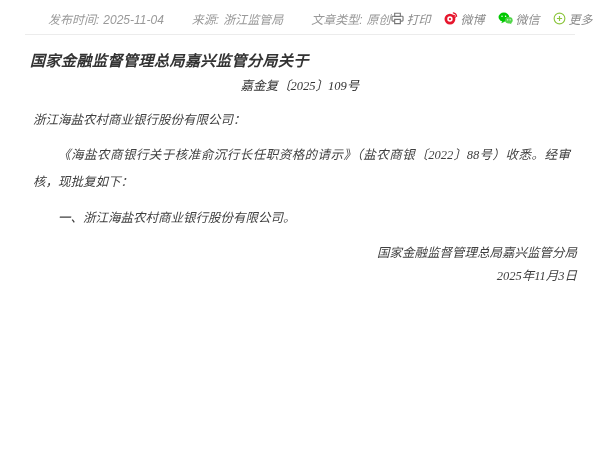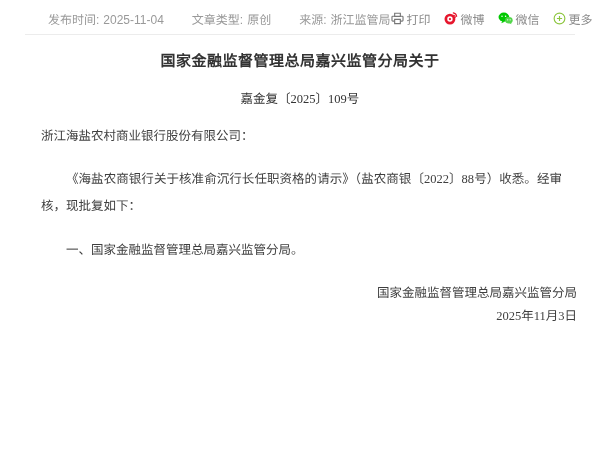--- a/index.html
+++ b/index.html
@@ -2,74 +2,74 @@
 <html lang="zh-CN"><head>
 <meta charset="utf-8">
 <style>
   html,body{margin:0;padding:0;background:#fff;}
   .page{
     position:relative;
     width:600px;height:392px;
     background:#fff;
     overflow:hidden;
     font-family:"Liberation Serif","DejaVu Serif",serif;
+    font-style:italic;
   }
   
   .meta-bar{
     display:flex;justify-content:space-between;align-items:center;
     height:32px;padding:2px 25px 0 48px;
     font-family:"Liberation Sans","DejaVu Sans",sans-serif;
     font-size:12px;color:#999;
   }
   .meta-left{display:flex;gap:28px;white-space:nowrap;}
   .meta-item .val{margin-left:4px;}
   .meta-right{display:flex;gap:13px;align-items:center;}
   .share-item{
     display:inline-flex;align-items:center;gap:3px;
     color:#8c8c8c;cursor:pointer;white-space:nowrap;
   }
   .share-item svg{display:block;}
   .divider{border-top:1px solid #ececec;margin:0 25px;height:0;}
   
   .title{
     margin:12px 30px 0;
-    text-align:center;
+    text-align:left;
     font-size:15px;font-weight:bold;color:#333;
     line-height:28px;letter-spacing:.5px;
   }
   .doc-number{
-    margin-top:13px;
     text-align:center;
     font-size:12.5px;color:#333;
   }
   .body{
     margin:13px 22px 0 25px;
     font-size:12.5px;line-height:27.2px;color:#3f3f3f;
     text-align:justify;
   }
-  .body p{margin:16px;}
+  .body p{margin:8px;}
   .para{text-indent:2em;}
   .signature{
     margin-top:8px;padding-right:23px;
     text-align:right;
     font-size:12.5px;color:#3f3f3f;
   }
   .sig-org{line-height:26px;padding-left:48px;}
   .sig-date{line-height:21px;}
 </style>
 </head>
 <body>
 
 <div class="page">
 
   <div class="meta-bar">
     <div class="meta-left">
       <span class="meta-item"><span>发布时间:</span><span class="val">2025-11-04</span></span>
+      <span class="meta-item"><span>来源:</span><span class="val">浙江监管局</span></span>
       <span class="meta-item"><span>文章类型:</span><span class="val">原创</span></span>
-      <span class="meta-item"><span>来源:</span><span class="val">浙江监管局</span></span>
     </div>
     <div class="meta-right">
       <span class="share-item">
         <span>
             <svg width="13" height="13" viewBox="0 0 16 16">
               <path d="M4.5 1.5h7v4h-7z" fill="none" stroke="#777" stroke-width="1.4"></path>
               <rect x="1.2" y="5.2" width="13.6" height="6" rx="1" fill="none" stroke="#777" stroke-width="1.4"></rect>
               <path d="M4.5 9h7v5.3h-7z" fill="#fff" stroke="#777" stroke-width="1.4"></path>
             </svg>
           </span>
@@ -118,21 +118,21 @@
 
   <h1 class="title">
     <div>国家金融监督管理总局嘉兴监管分局关于</div>
   </h1>
 
   <div class="doc-number">嘉金复〔2025〕109号</div>
 
   <div class="body">
     <p class="salutation">浙江海盐农村商业银行股份有限公司：</p>
     <p class="para">《海盐农商银行关于核准俞沉行长任职资格的请示》（盐农商银〔2022〕88号）收悉。经审核，现批复如下：</p>
-    <p class="para">一、国家金融监督管理总局嘉兴监管分局。</p>
+    <p class="para">一、浙江海盐农村商业银行股份有限公司。</p>
   </div>
 
   <div class="signature">
     <div class="sig-org">国家金融监督管理总局嘉兴监管分局</div>
     <div class="sig-date">2025年11月3日</div>
   </div>
 
 </div>
 
 </body></html>

